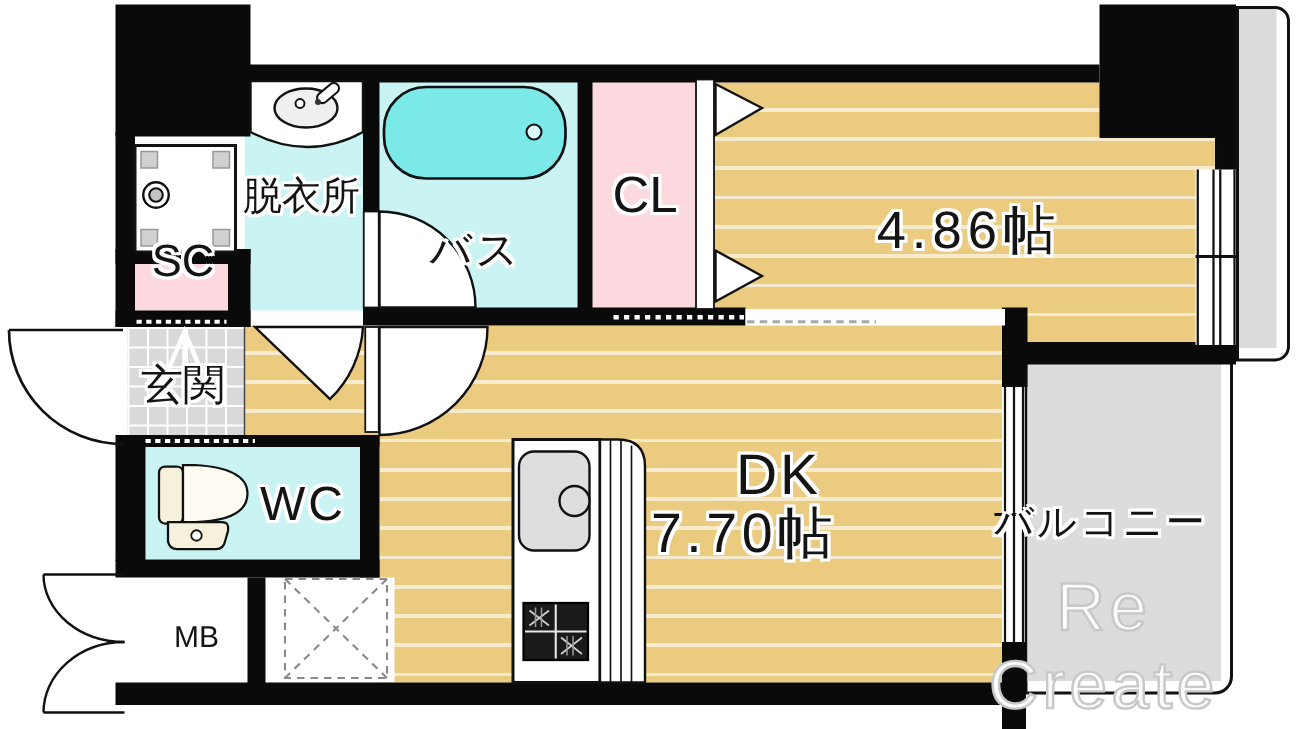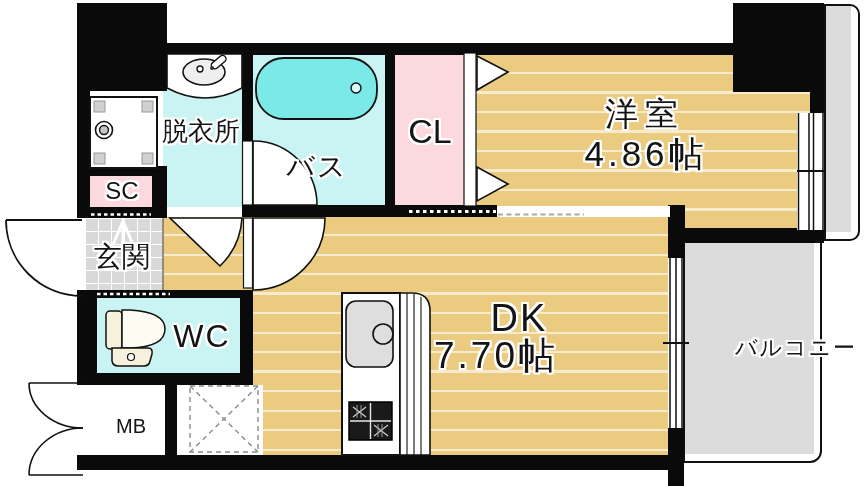--- a/index.html
+++ b/index.html
@@ -173,24 +173,24 @@
       <path d="M112,247 L123,221 L134,247"></path>
       <path d="M123,224 V252"></path>
     </g>
 
     <path d="M163,218 V290" stroke="#444" stroke-width="1" fill="none"></path>
   </svg>
 
   <div class="lbl" style="left:201px;top:131px;font-size:26px">脱衣所</div>
   <div class="lbl" style="left:430px;top:131px;font-size:34px">CL</div>
   <div class="lbl" style="left:317px;top:167px;font-size:28px;letter-spacing:2px">バス</div>
-  <div class="lbl" style="left:645px;top:114px;font-size:33px;letter-spacing:7px">洋室</div>
   <div class="lbl" style="left:646px;top:154px;font-size:35px;letter-spacing:4px">4.86帖</div>
-  <div class="lbl" style="left:122px;top:191px;font-size:24px">SC</div>
+  <div class="lbl" style="left:122px;top:175px;font-size:30px">SC</div>
   <div class="lbl" style="left:202px;top:336px;font-size:32px;letter-spacing:2px">WC</div>
   <div class="lbl" style="left:122px;top:257px;font-size:28px">玄関</div>
   <div class="lbl" style="left:131px;top:426px;font-size:20px">MB</div>
   <div class="lbl" style="left:519px;top:318px;font-size:38px;letter-spacing:2px">DK</div>
   <div class="lbl" style="left:496px;top:356px;font-size:37px;letter-spacing:3px">7.70帖</div>
-  <div class="lbl" style="left:796px;top:348px;font-size:22px;letter-spacing:2px">バルコニー</div>
+  <div class="lbl" style="left:734px;top:348px;font-size:26px;letter-spacing:2px">バルコニー</div>
 
+  <div class="wm" style="left:736px;top:431px">Re Create</div>
 
 </div>
 
 </body></html>

